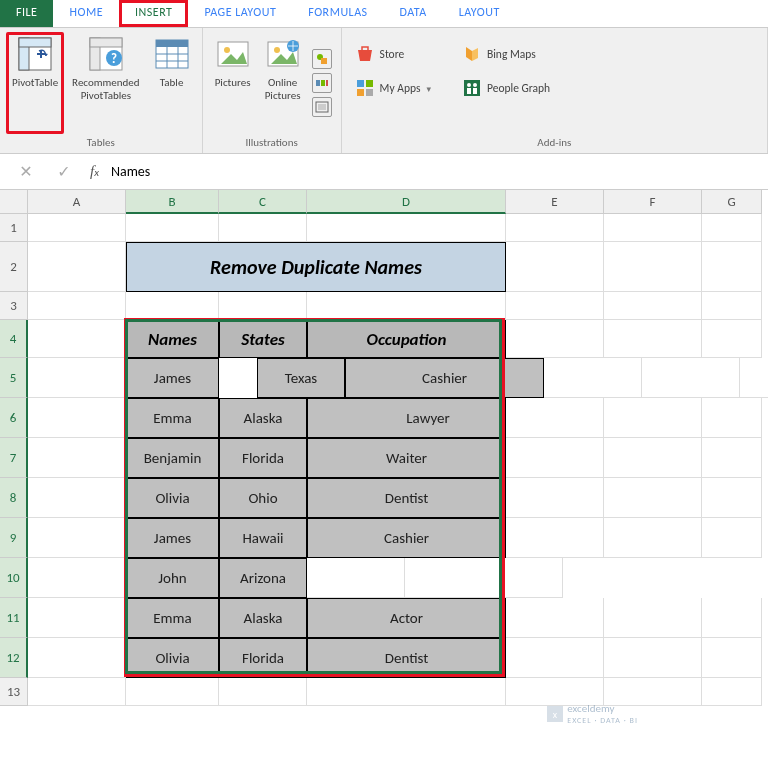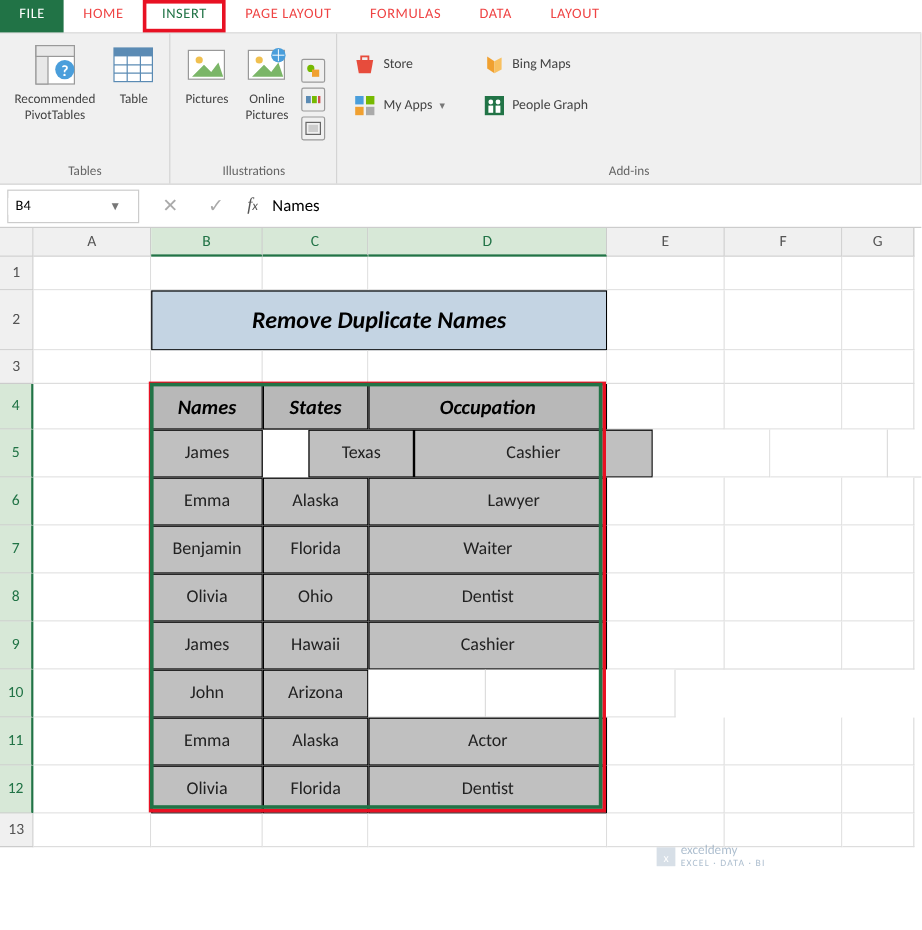--- a/index.html
+++ b/index.html
@@ -1,20 +1,20 @@
 <!DOCTYPE html>
 <html><head>
 <meta charset="utf-8">
 <style>
 * { box-sizing: border-box; margin: 0; padding: 0; font-family: "Segoe UI", Calibri, sans-serif; }
 body { background: #fff; width: 768px; height: 775px; overflow: hidden; position: relative; }
 
 
 .ribbon-tabs { display: flex; height: 28px; background: #fff; border-bottom: 1px solid #ccc; }
-.ribbon-tab { padding: 5px 16px 4px; font-size: 12px; color: #ef4444; cursor: pointer; letter-spacing: 0.5px; }
+.ribbon-tab { padding: 5px 16px 4px; font-size: 12px; color: #3b82f6; cursor: pointer; letter-spacing: 0.5px; }
 .ribbon-tab.file { background: #217346; color: #fff; font-weight: 400; }
 .ribbon-tab.active { color: #217346; border-bottom: 2px solid #217346; }
 .ribbon-tab.hl { border: 3px solid #e81123; padding: 2px 13px 1px; }
 
 
 .ribbon-body { display: flex; height: 126px; background: #f0f0f0; border-bottom: 1px solid #ccc; }
 .ribbon-group { display: flex; flex-direction: column; padding: 4px 6px 2px; border-right: 1px solid #d4d4d4; }
 .group-row { display: flex; flex: 1; gap: 2px; }
 .group-label { text-align: center; font-size: 11px; color: #666; padding: 2px 0; }
 .big-btn { display: flex; flex-direction: column; align-items: center; justify-content: flex-start; padding: 4px 6px; cursor: pointer; border-radius: 2px; min-width: 44px; }
@@ -70,20 +70,33 @@
   <div class="ribbon-tab">PAGE LAYOUT</div>
   <div class="ribbon-tab">FORMULAS</div>
   <div class="ribbon-tab">DATA</div>
   <div class="ribbon-tab">LAYOUT</div>
 </div>
 
 <div class="ribbon-body">
 
   <div class="ribbon-group">
     <div class="group-row">
+      <div class="big-btn hl">
+        <div class="icon">
+          <svg width="36" height="36" viewBox="0 0 36 36">
+              <rect x="2" y="2" width="32" height="32" fill="#fff" stroke="#666"></rect>
+              <rect x="2" y="2" width="10" height="32" fill="#d6e8f5" stroke="#666"></rect>
+              <rect x="2" y="2" width="32" height="9" fill="#d6e8f5" stroke="#666"></rect>
+              <path d="M20 18 L28 18 M24 14 L24 22" stroke="#2a579a" stroke-width="2"></path>
+              <path d="M22 15 Q28 12 29 20" stroke="#2a579a" stroke-width="1.5" fill="none"></path>
+              <polygon points="29,20 27,17 31,18" fill="#2a579a"></polygon>
+            </svg>
+        </div>
+        <div class="lbl">PivotTable</div>
+      </div>
       <div class="big-btn">
         <div class="icon">
           <svg width="36" height="36" viewBox="0 0 36 36">
               <rect x="2" y="2" width="32" height="32" fill="#fff" stroke="#999"></rect>
               <rect x="2" y="2" width="10" height="32" fill="#e8e8e8" stroke="#999"></rect>
               <rect x="2" y="2" width="32" height="9" fill="#e8e8e8" stroke="#999"></rect>
               <circle cx="26" cy="22" r="8" fill="#4a9edb"></circle>
               <text x="26" y="27" font-size="13" fill="#fff" text-anchor="middle" font-weight="bold">?</text>
             </svg>
         </div>
@@ -204,24 +217,20 @@
             </div>
           <span>People Graph</span>
         </div>
       </div>
     </div>
     <div class="group-label">Add-ins</div>
   </div>
 </div>
 
 <div class="formula-bar">
-  <div class="name-box">
-    <input value="B4" style="">
-    <div class="dd">▼</div>
-  </div>
   <div class="fx-group">
     <div class="fx-btn">✕</div>
     <div class="fx-btn">✓</div>
     <div class="fx-sym">f<span style="font-size:11px">x</span></div>
   </div>
   <input class="formula-input" value="Names" style="">
 </div>
 
 <div class="grid-area" id="grid" style="height:585px">
   <div class="corner"></div>

